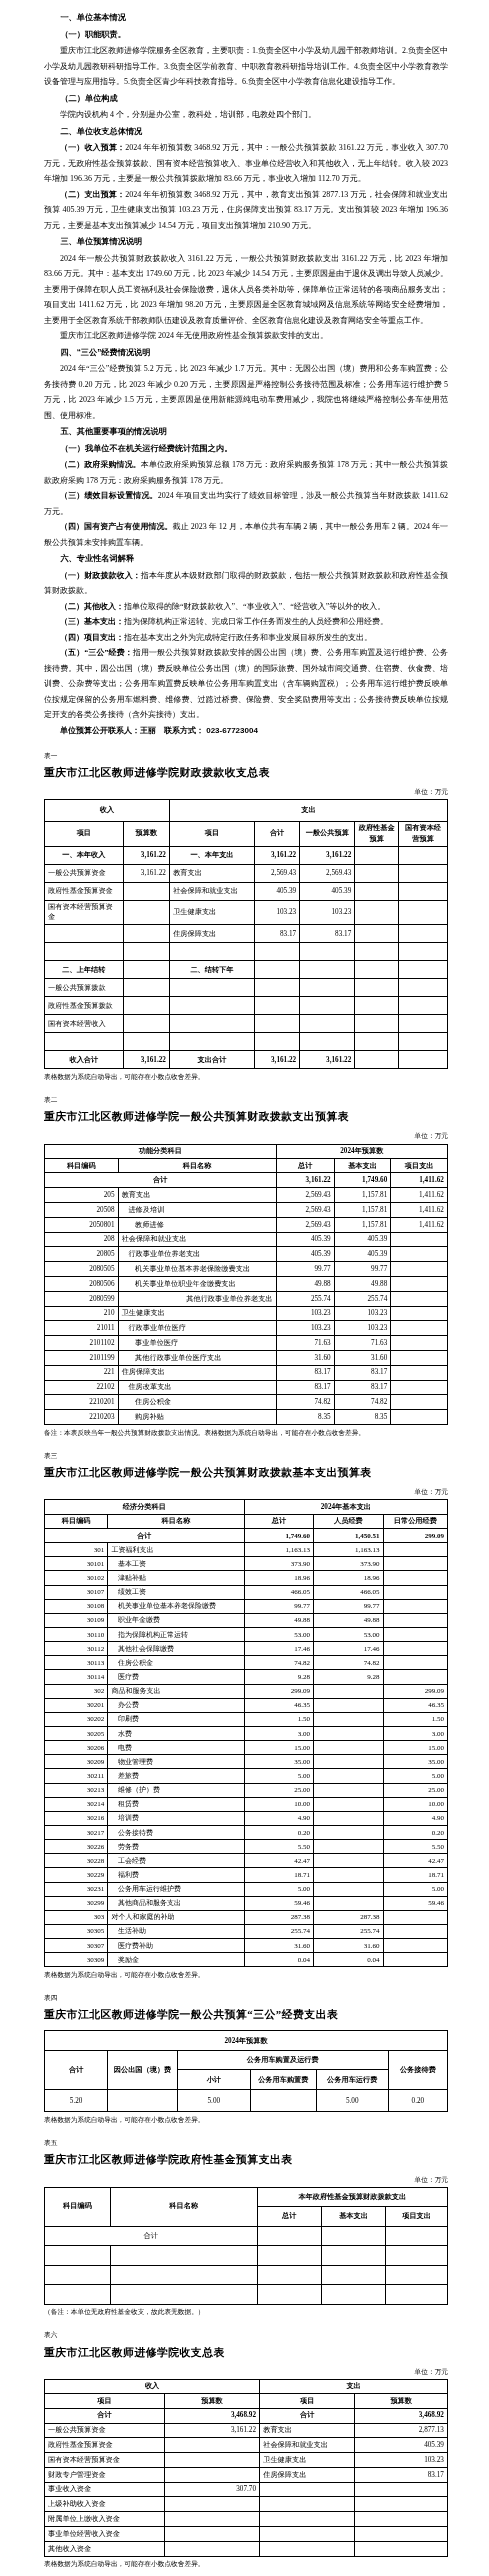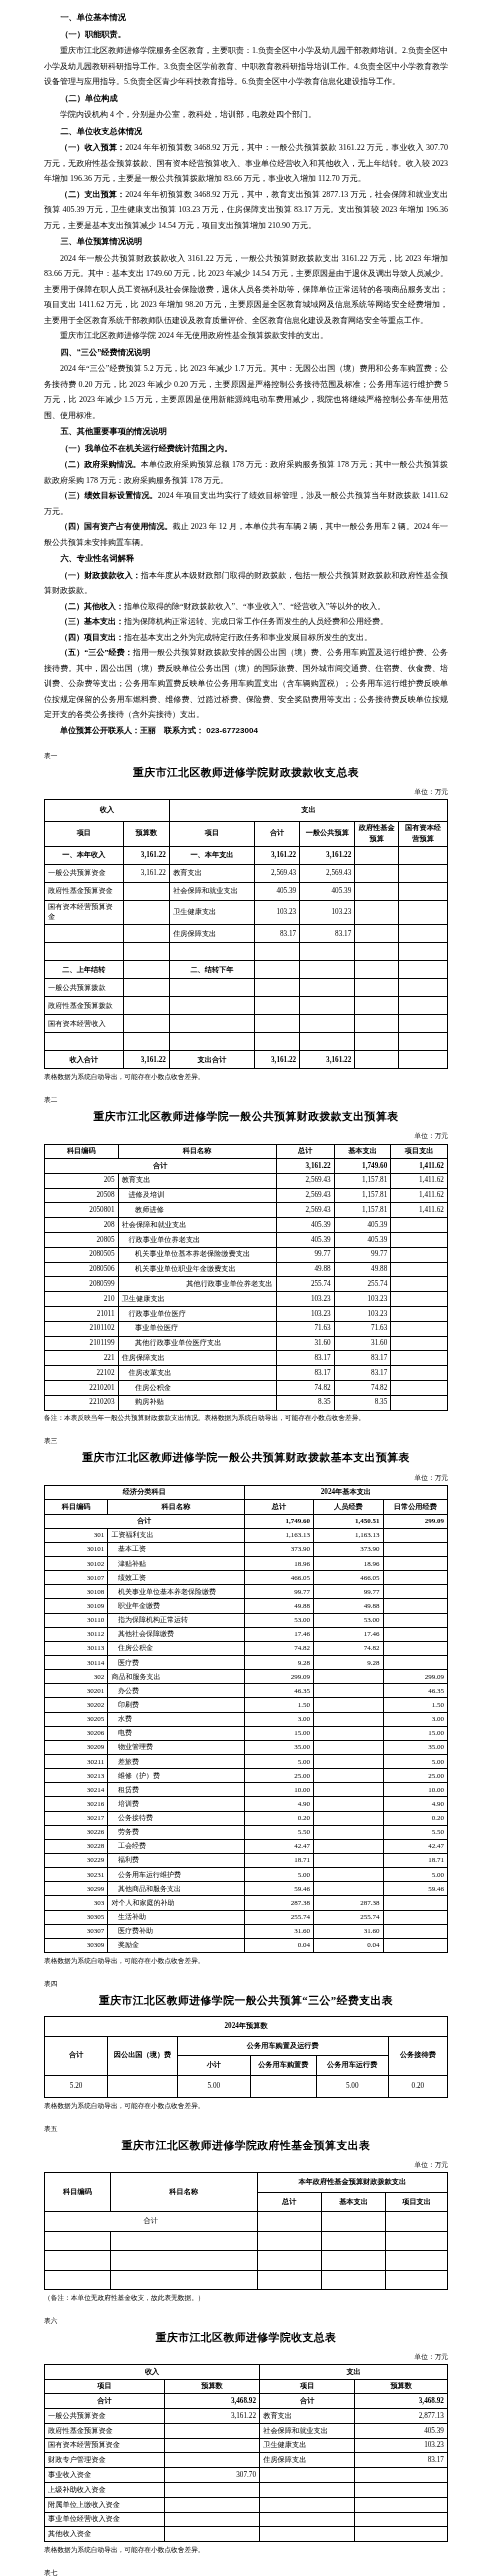--- a/index.html
+++ b/index.html
@@ -7,21 +7,21 @@
   .page{padding:9.3px 41px 5.2px 44px;}
   
   .blk{margin:0;}
   .p{font-size:8px;line-height:15.5px;text-indent:2em;text-align:justify;}
   .h2,.h3{font-family:"Liberation Sans","DejaVu Sans",sans-serif;font-weight:700;font-size:8.2px;line-height:15.5px;text-indent:2em;margin:1px 0;}
   .contact{font-weight:700;font-size:8px;line-height:15.5px;text-indent:2em;font-family:"Liberation Sans","DejaVu Sans",sans-serif;}
   .lead{font-weight:700;font-family:"Liberation Sans","DejaVu Sans",sans-serif;}
   
   .table-block{margin-top:13.4px;}
   .tbl-label{font-size:6.7px;margin:0 0 2.1px 0;}
-  .tbl-title{text-align:center;font-size:10.8px;font-weight:700;letter-spacing:0.5px;margin:5.2px 0 8.2px 0;}
+  .tbl-title{text-align:left;font-size:10.8px;font-weight:700;letter-spacing:0.5px;margin:5.2px 0 8.2px 0;}
   .tbl-meta{display:flex;justify-content:space-between;font-size:6.7px;margin:0 0 2.1px 0;}
   .tbl-meta .only-unit{margin-left:auto;}
   .tbl-note{font-size:6.7px;line-height:1.6;margin-top:2.6px;}
   table.tbl{width:100%;border-collapse:collapse;table-layout:fixed;border:1px solid #000;}
   .tbl th,.tbl td{border:0.5px solid #000;padding:1.5px 3.1px;font-size:7.2px;line-height:1.45;vertical-align:middle;word-break:break-all;}
   .tbl thead th{font-weight:700;text-align:center;}
   .tbl thead{border-bottom:1px solid #000;}
   .a-l{text-align:left}.a-c{text-align:center}.a-r{text-align:right}
   .b{font-weight:700;}
   
@@ -220,20 +220,24 @@
         <table class="tbl t2">
           <colgroup>
             <col style="width: 18.26%;">
             <col style="width: 39.21%;">
             <col style="width: 14.43%;">
             <col style="width: 14.05%;">
             <col style="width: 14.05%;">
           </colgroup>
           <thead>
             <tr>
+              <th colspan="2" class="a-c">功能分类科目</th>
+              <th colspan="3" class="a-c">2024年预算数</th>
+            </tr>
+            <tr>
               <th class="a-c">科目编码</th>
               <th class="a-c">科目名称</th>
               <th class="a-c">总计</th>
               <th class="a-c">基本支出</th>
               <th class="a-c">项目支出</th>
             </tr>
           </thead>
           <tbody>
             <tr>
               <td colspan="2" class="a-c b">合计</td>

